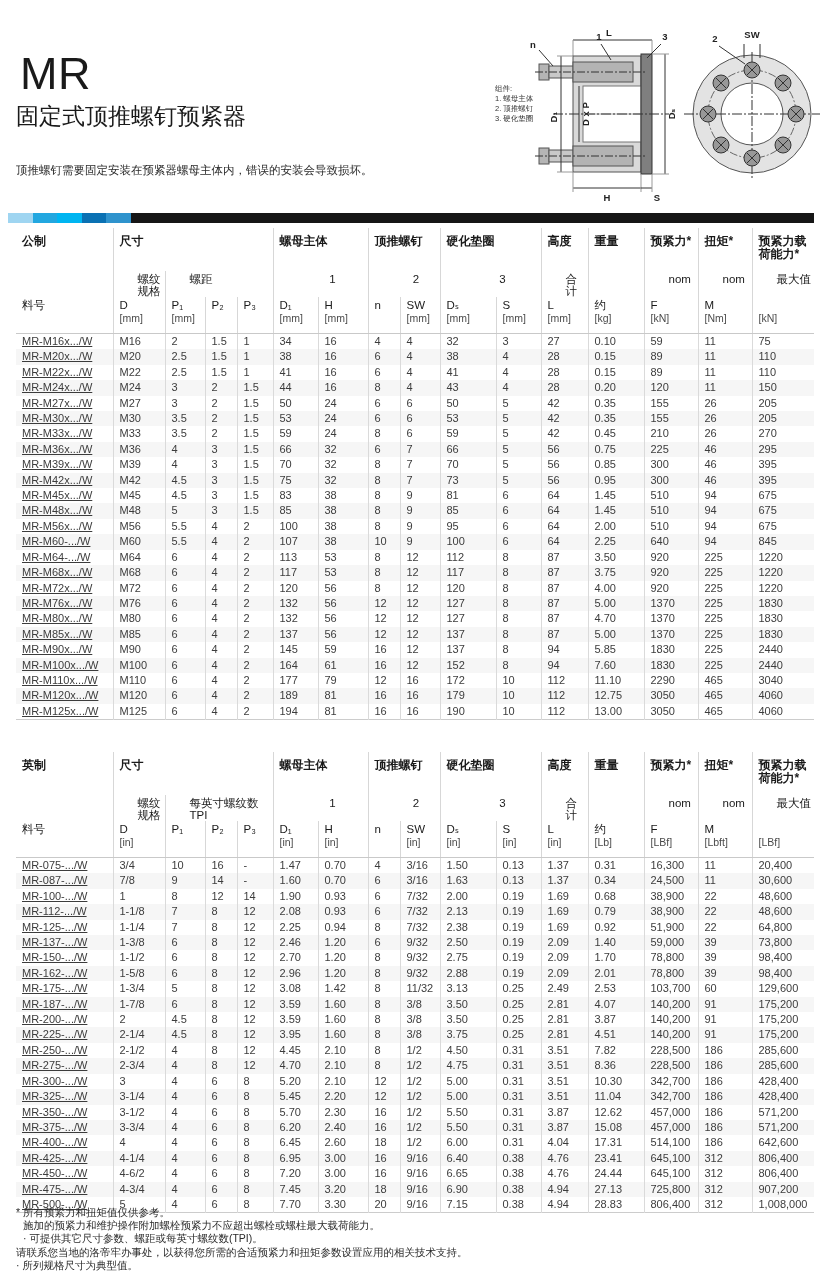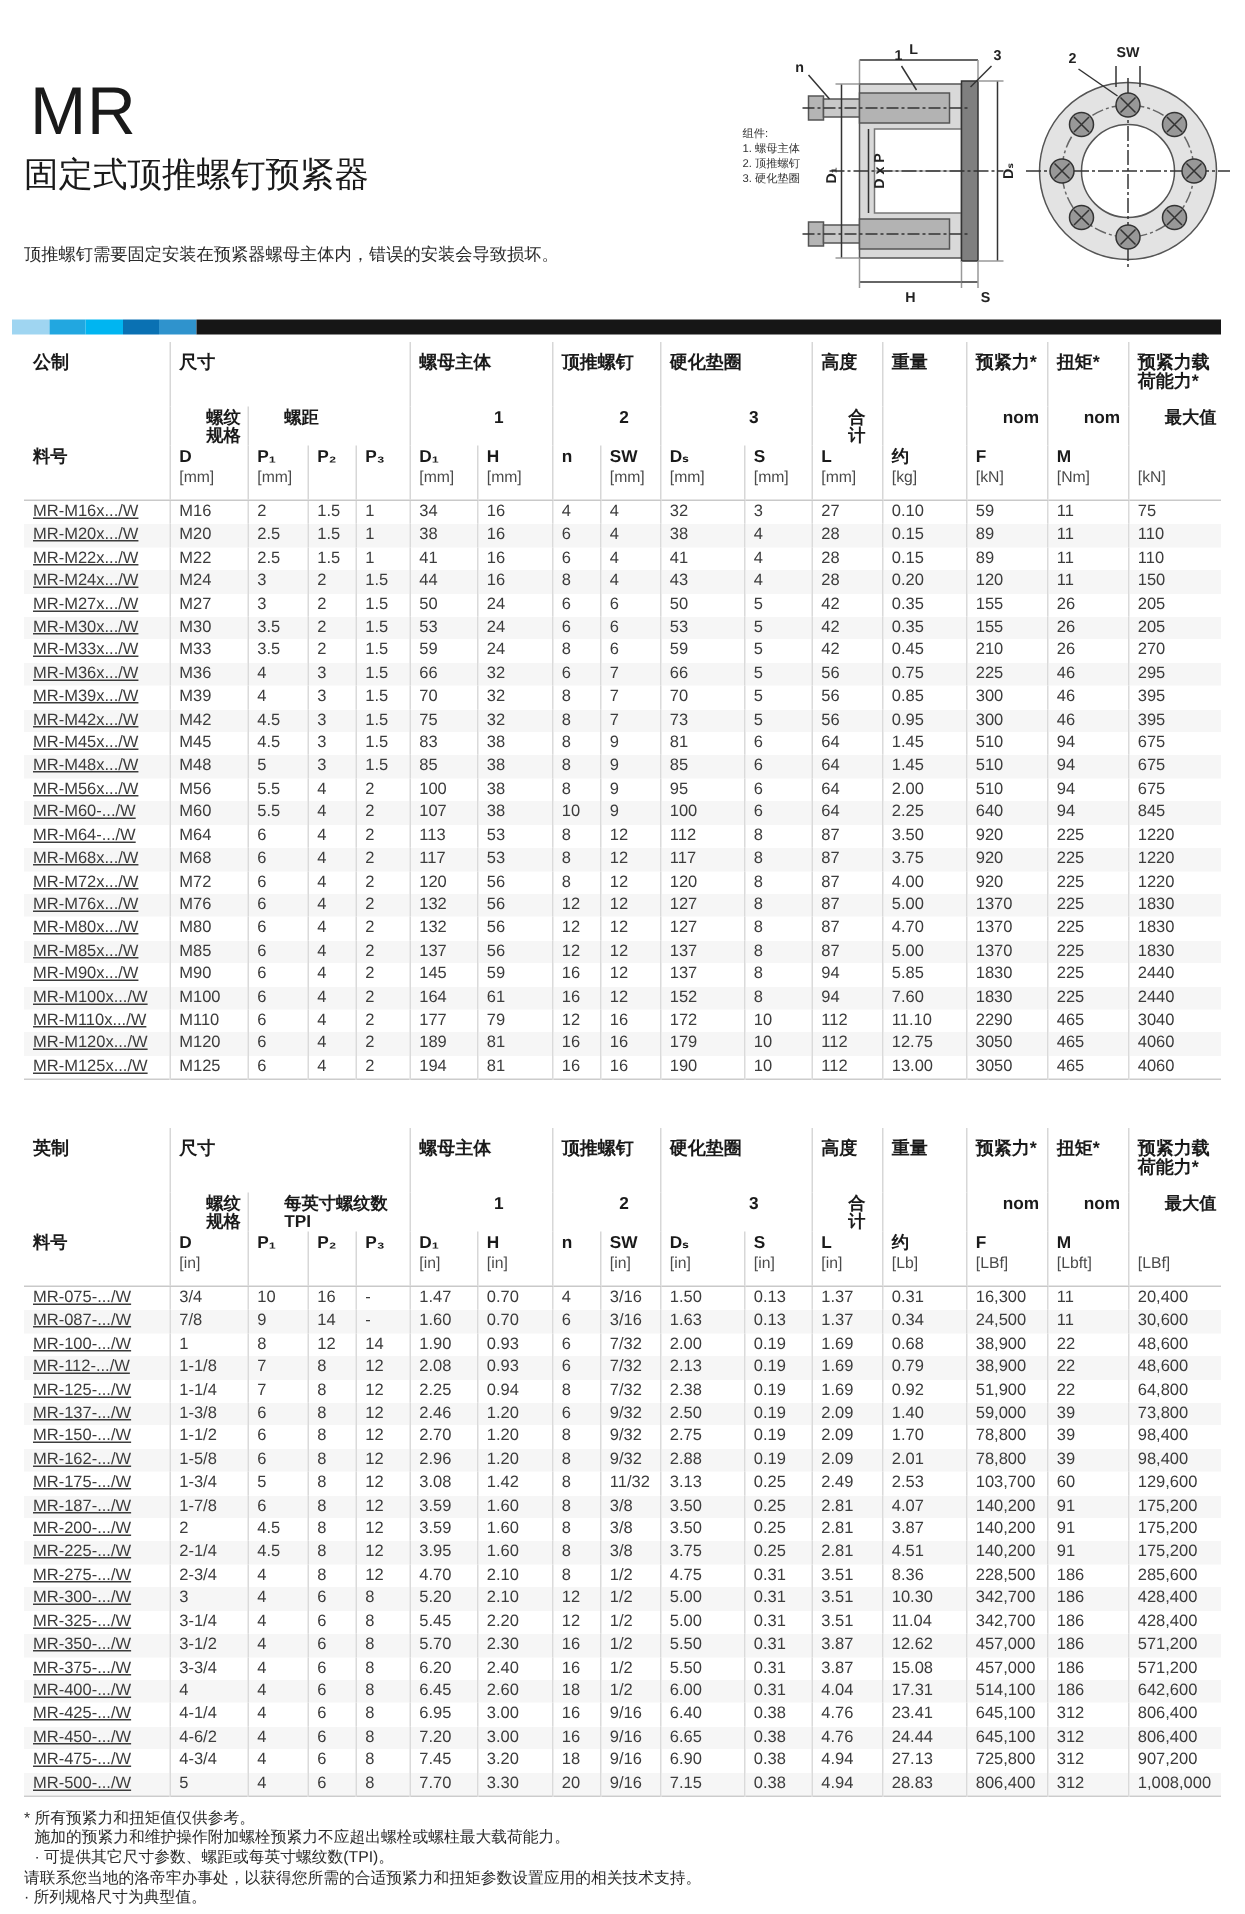--- a/index.html
+++ b/index.html
@@ -17,23 +17,23 @@
   .diagram{left:495px;top:18px;width:335px;height:192px;}
   .legend{position:absolute;left:0;top:66px;width:72px;font-size:7.5px;line-height:10px;color:#333;}
   
   .tblwrap{left:16px;width:798px;}
   .t-metric{top:228px;}
   .t-imperial{top:752px;}
   table{border-collapse:collapse;table-layout:fixed;width:798px;}
   th,td{font-weight:normal;}
   thead th{text-align:left;vertical-align:top;padding:2px 0 0 6px;}
   .hrowA th{font-size:12px;font-weight:bold;height:36px;padding-top:7px;line-height:13px;}
-  .hrowB th{font-size:11.5px;font-weight:bold;height:22px;line-height:12px;padding-left:24px;}
+  .hrowB th{font-size:11.5px;font-weight:normal;height:22px;line-height:12px;padding-left:24px;}
   .hrowC th{height:32px;padding-bottom:2px;}
-  .hrowC th .sym{font-size:11.5px;font-weight:bold;line-height:13px;min-height:13px;}
+  .hrowC th .sym{font-size:11.5px;font-weight:normal;line-height:13px;min-height:13px;}
   .hrowC th .unit{font-size:10.5px;font-weight:normal;color:#4a4a4a;line-height:12px;min-height:12px;}
   .hrowC th{border-bottom:1px solid #c9c9c9;}
   .bL{border-left:1px solid #d7d7d7;}
   .ctr{text-align:center;padding-left:0;}
   tbody td{font-size:11px;line-height:15.4px;height:15.4px;padding:0 0 0 6px;color:#3c3c3c;
            white-space:nowrap;overflow:hidden;border-left:1px solid #dadada;}
   tbody td:first-child{border-left:none;text-decoration:underline;}
   tbody tr:nth-child(even){background:#f6f6f6;}
   table{border-bottom:1px solid #cccccc;}
   
@@ -1053,20 +1053,38 @@
           <td>3/8</td>
           <td>3.75</td>
           <td>0.25</td>
           <td>2.81</td>
           <td>4.51</td>
           <td>140,200</td>
           <td>91</td>
           <td>175,200</td>
         </tr>
         <tr>
+          <td>MR-250-.../W</td>
+          <td>2-1/2</td>
+          <td>4</td>
+          <td>8</td>
+          <td>12</td>
+          <td>4.45</td>
+          <td>2.10</td>
+          <td>8</td>
+          <td>1/2</td>
+          <td>4.50</td>
+          <td>0.31</td>
+          <td>3.51</td>
+          <td>7.82</td>
+          <td>228,500</td>
+          <td>186</td>
+          <td>285,600</td>
+        </tr>
+        <tr>
           <td>MR-275-.../W</td>
           <td>2-3/4</td>
           <td>4</td>
           <td>8</td>
           <td>12</td>
           <td>4.70</td>
           <td>2.10</td>
           <td>8</td>
           <td>1/2</td>
           <td>4.75</td>

